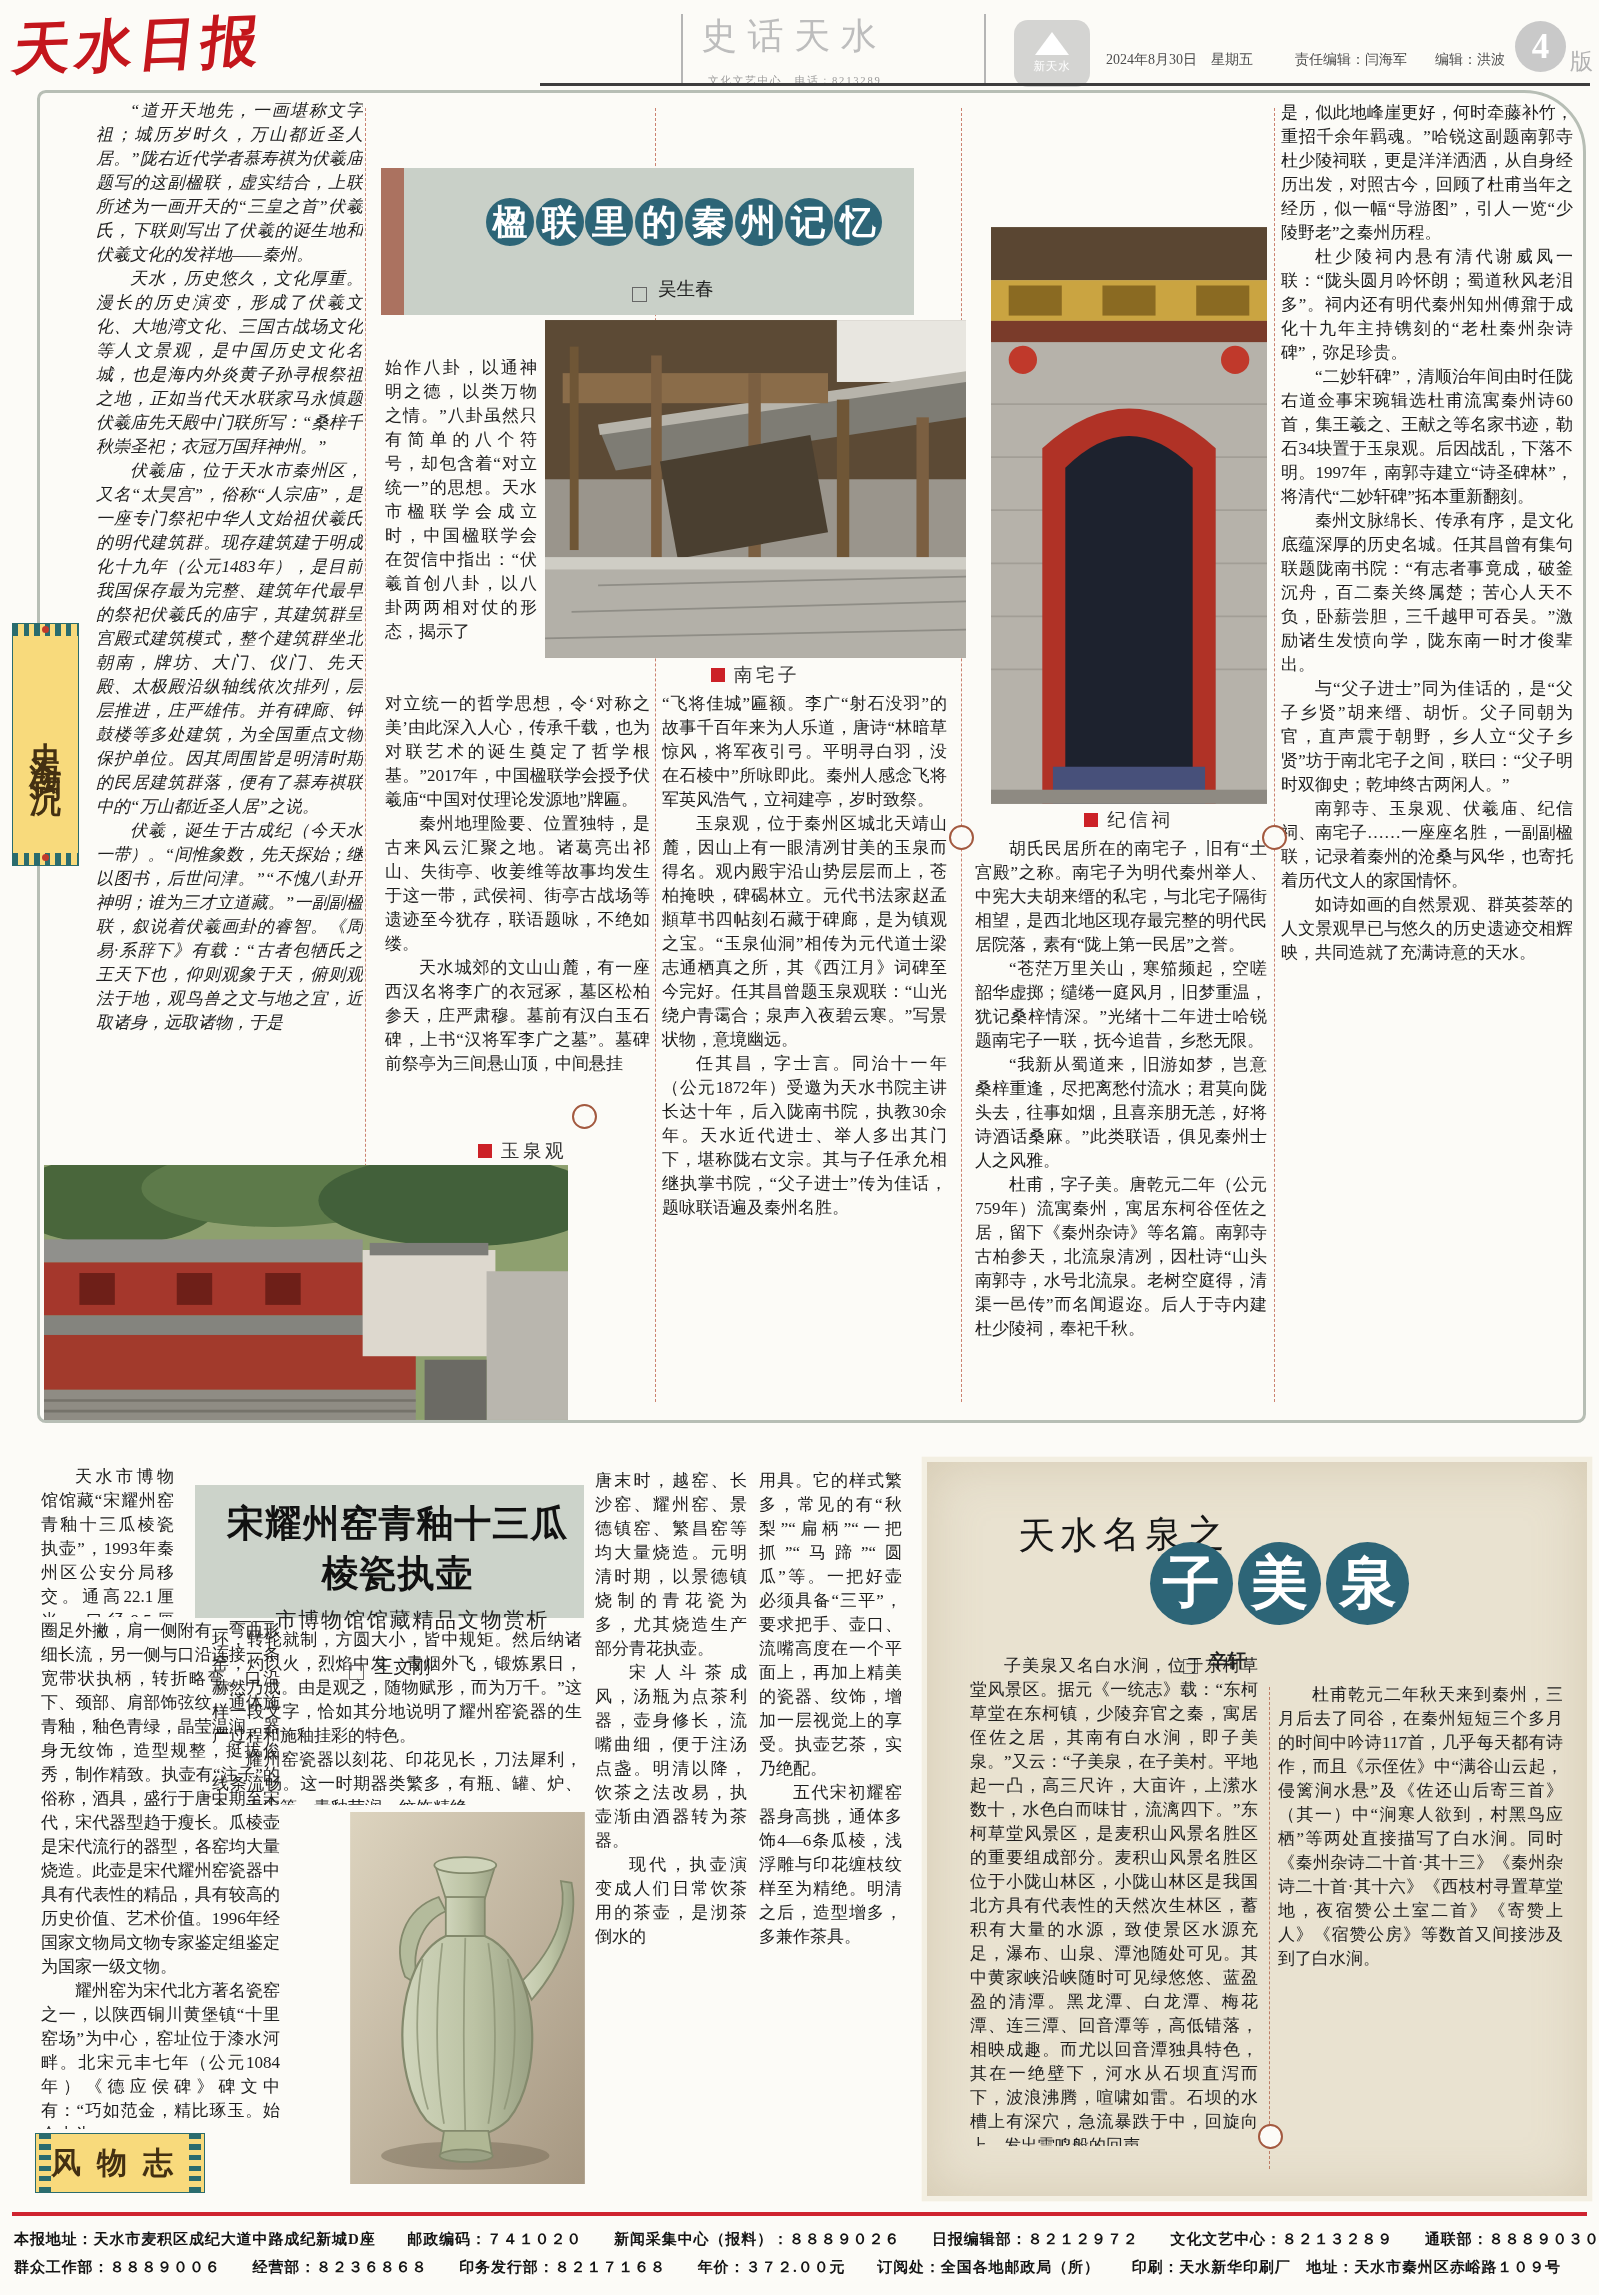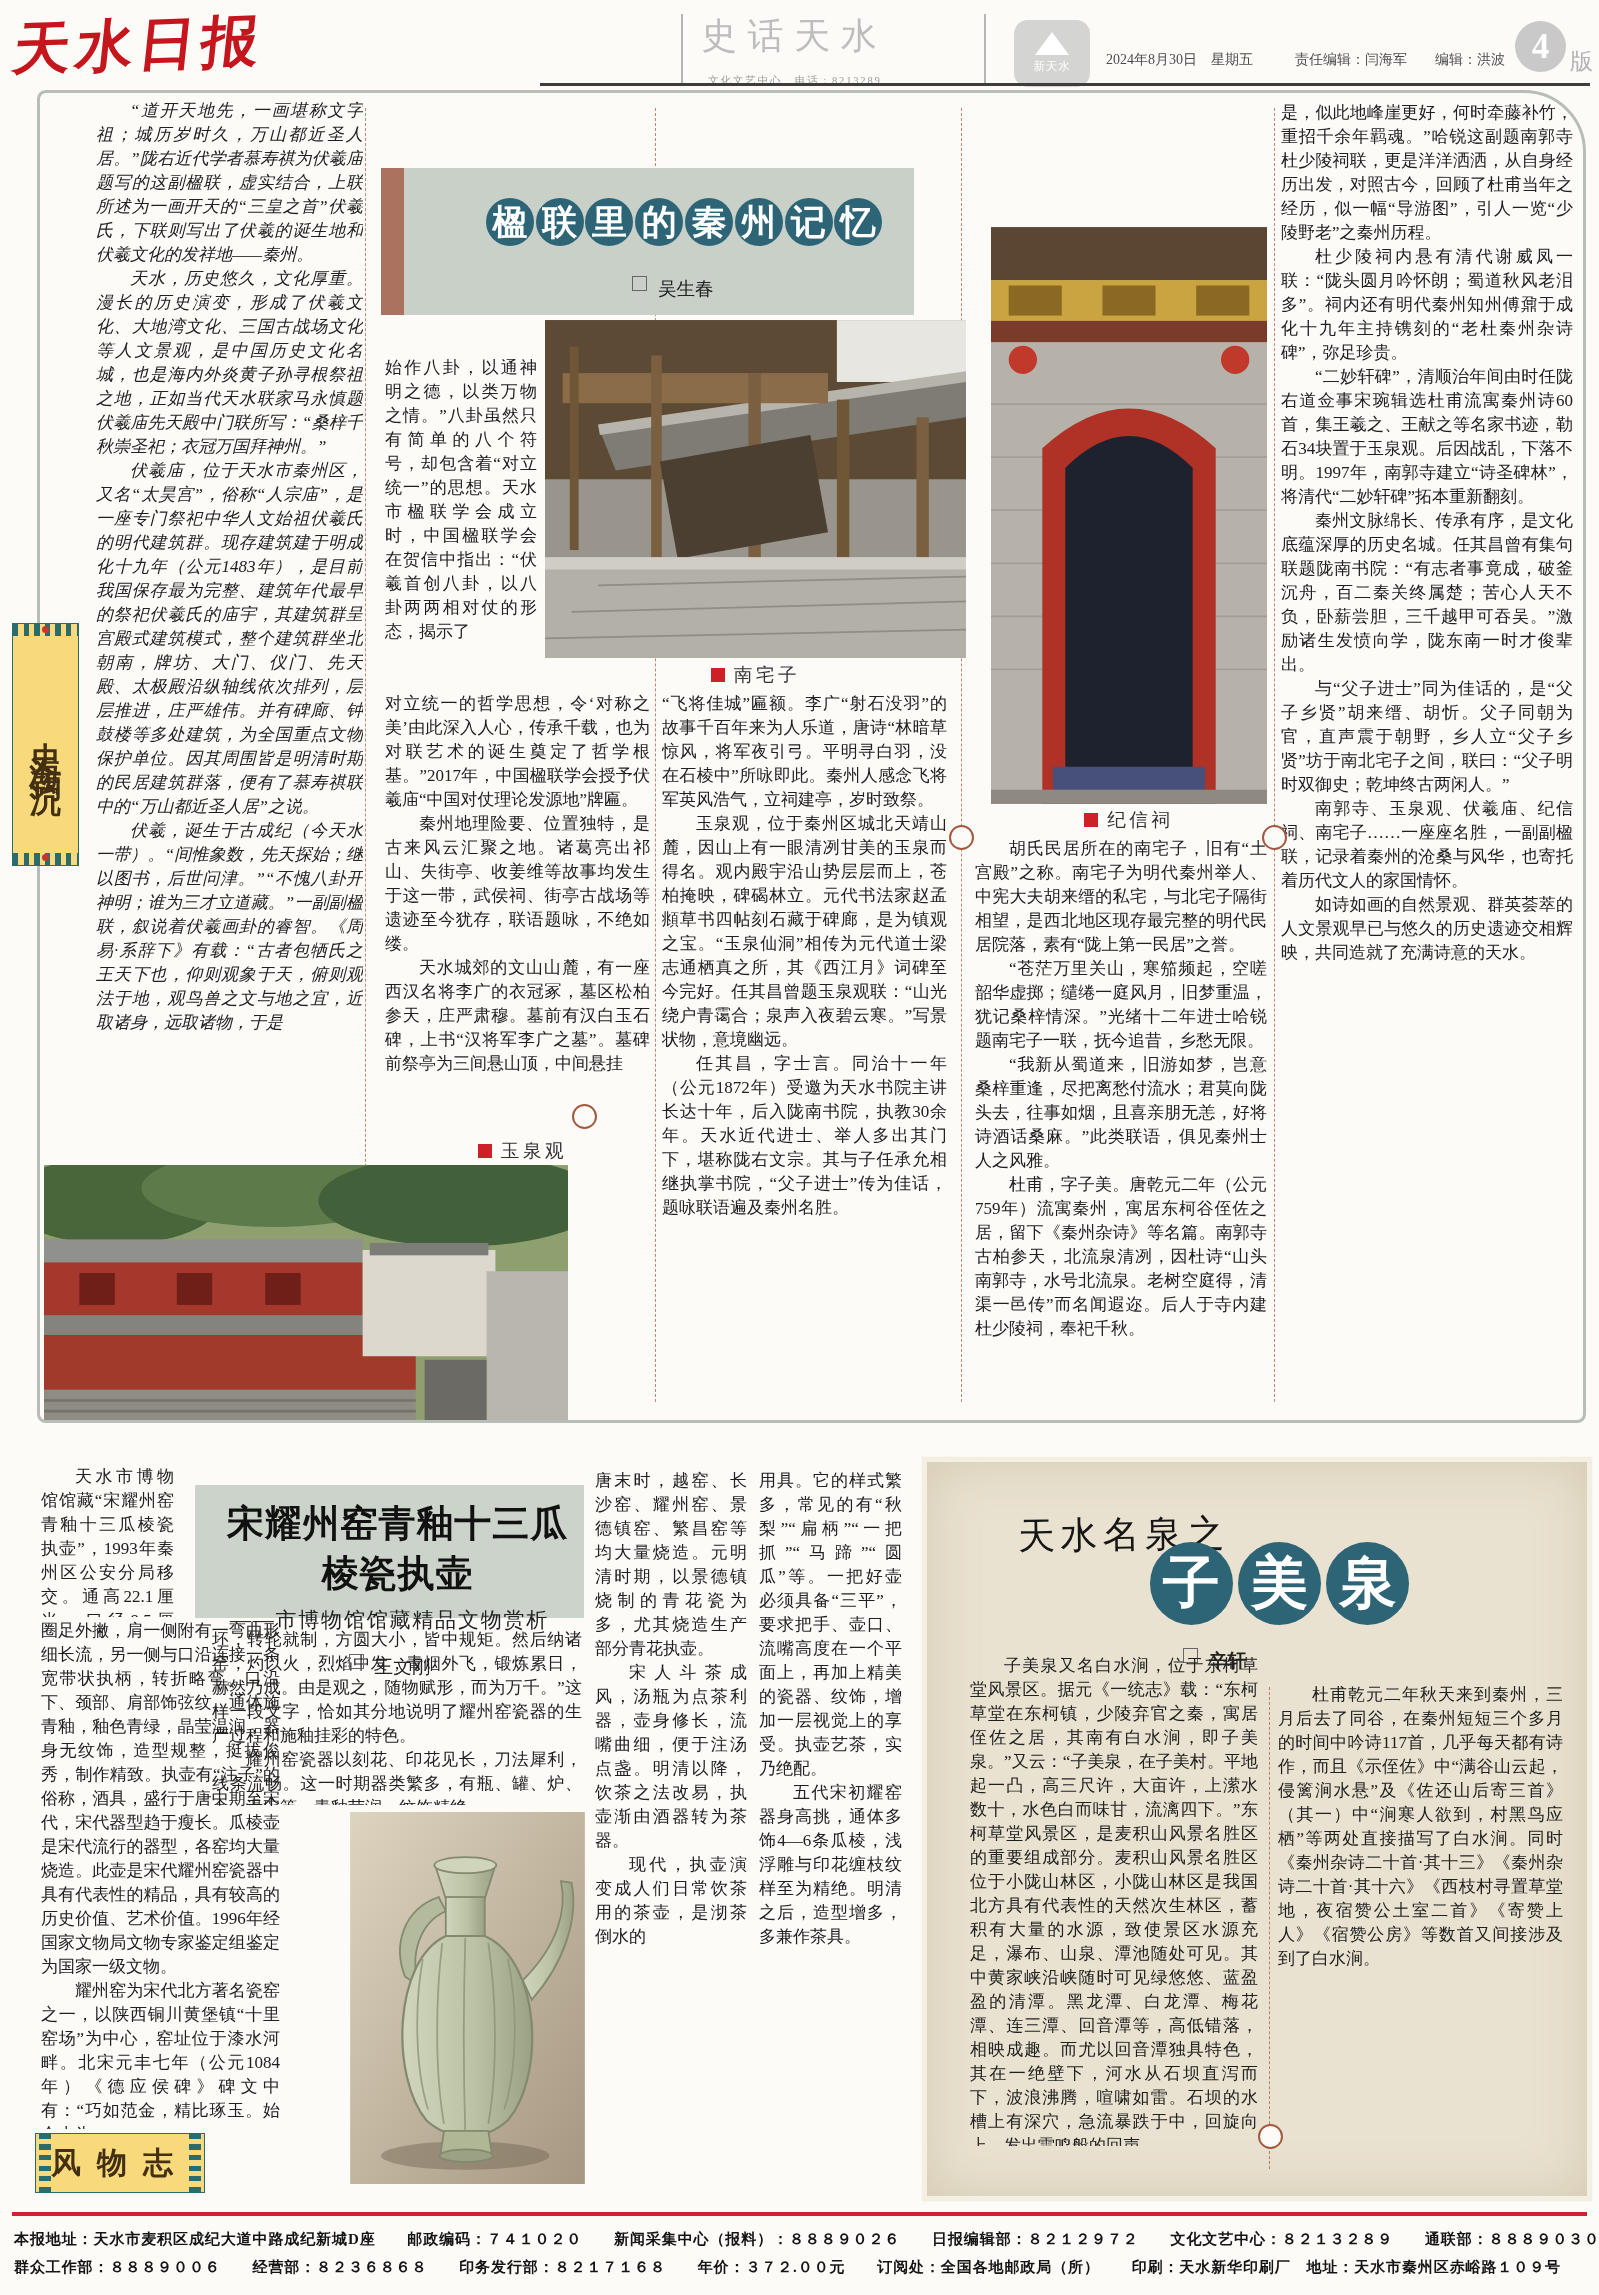--- a/index.html
+++ b/index.html
@@ -21,21 +21,21 @@
   .main-frame{left:37px;top:90px;width:1543px;height:1327px;border:3.5px solid #b7beb5;border-radius:8.8px 62px 8.8px 8.8px;background:transparent;}
   .col{position:absolute;text-align:justify;font-size:17px;line-height:24px;color:#202020;overflow:hidden;}
   .col p{margin:0;text-indent:2em;}
   .col p.cont{text-indent:0;}
   .dashed-v{width:0;border-left:1.8px dashed #bb5a43;opacity:.75;}
   
   .title-block{left:381px;top:168px;width:533px;height:147px;background:#c9d0c8;}
   .title-bar{left:381px;top:168px;width:23px;height:147px;background:#ab7260;}
   .title-circles{left:485px;top:198px;display:flex;}
   .title-circles .tc{width:48px;height:48px;border-radius:50%;background:#2d6577;color:#fff;font-size:35px;display:flex;align-items:center;justify-content:center;margin:0 0.9px;font-weight:bold;}
-  .author-line{font-size:18.6px;color:#222;display:flex;align-items:flex-start;gap:10.6px;}
+  .author-line{font-size:18.6px;color:#222;display:flex;align-items:flex-end;gap:10.6px;}
   .authbox{display:inline-block;width:13.3px;height:13.3px;border:0.9px solid #666;background:transparent;}
   
   .caption{font-size:18.6px;color:#333;display:flex;align-items:center;gap:8.8px;letter-spacing:3.5px;}
   .cap-sq{display:inline-block;width:14px;height:14px;background:#cc2127;}
   
   .v-label{background:#f8da7c;border:1.8px solid #2a6c6e;display:flex;flex-direction:column;align-items:center;justify-content:space-between;z-index:6;}
   .v-label .orn{width:100%;height:12.4px;background:repeating-linear-gradient(90deg,#2a6c6e 0 5.3px,transparent 5.3px 10.6px);position:relative;}
   .v-label .orn::after{content:"";position:absolute;left:50%;top:1.8px;width:7px;height:7px;margin-left:-3.5px;border-radius:50%;background:#c0392b;}
   .v-label .vtxt{writing-mode:vertical-rl;font-size:32px;font-weight:bold;color:#433012;letter-spacing:14px;margin:7px 0;}
   .h-label{background:#f8da7c;border:1.8px solid #2a6c6e;display:flex;align-items:center;justify-content:center;z-index:6;}

